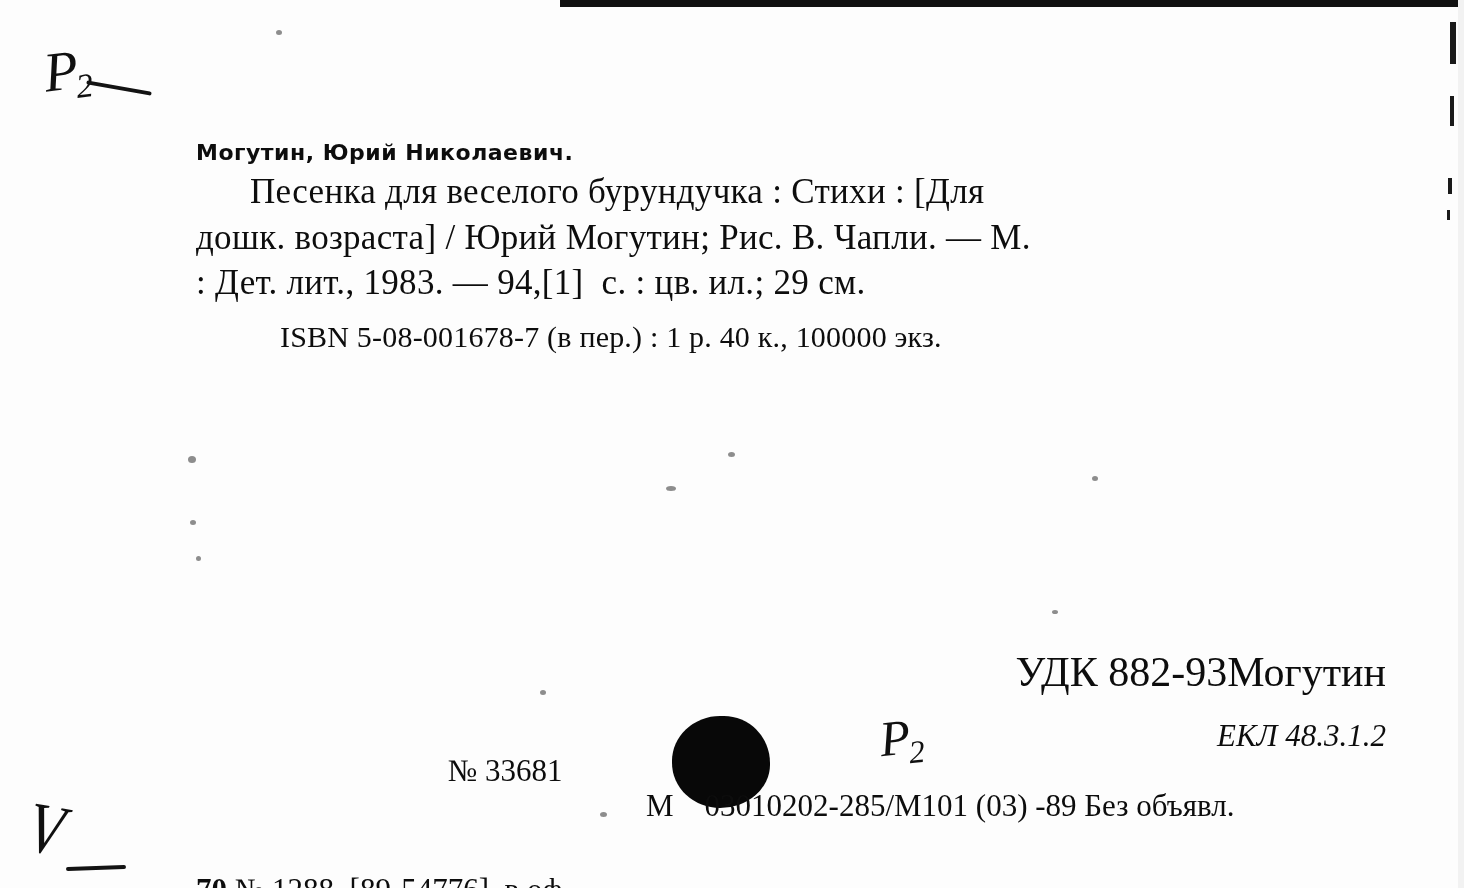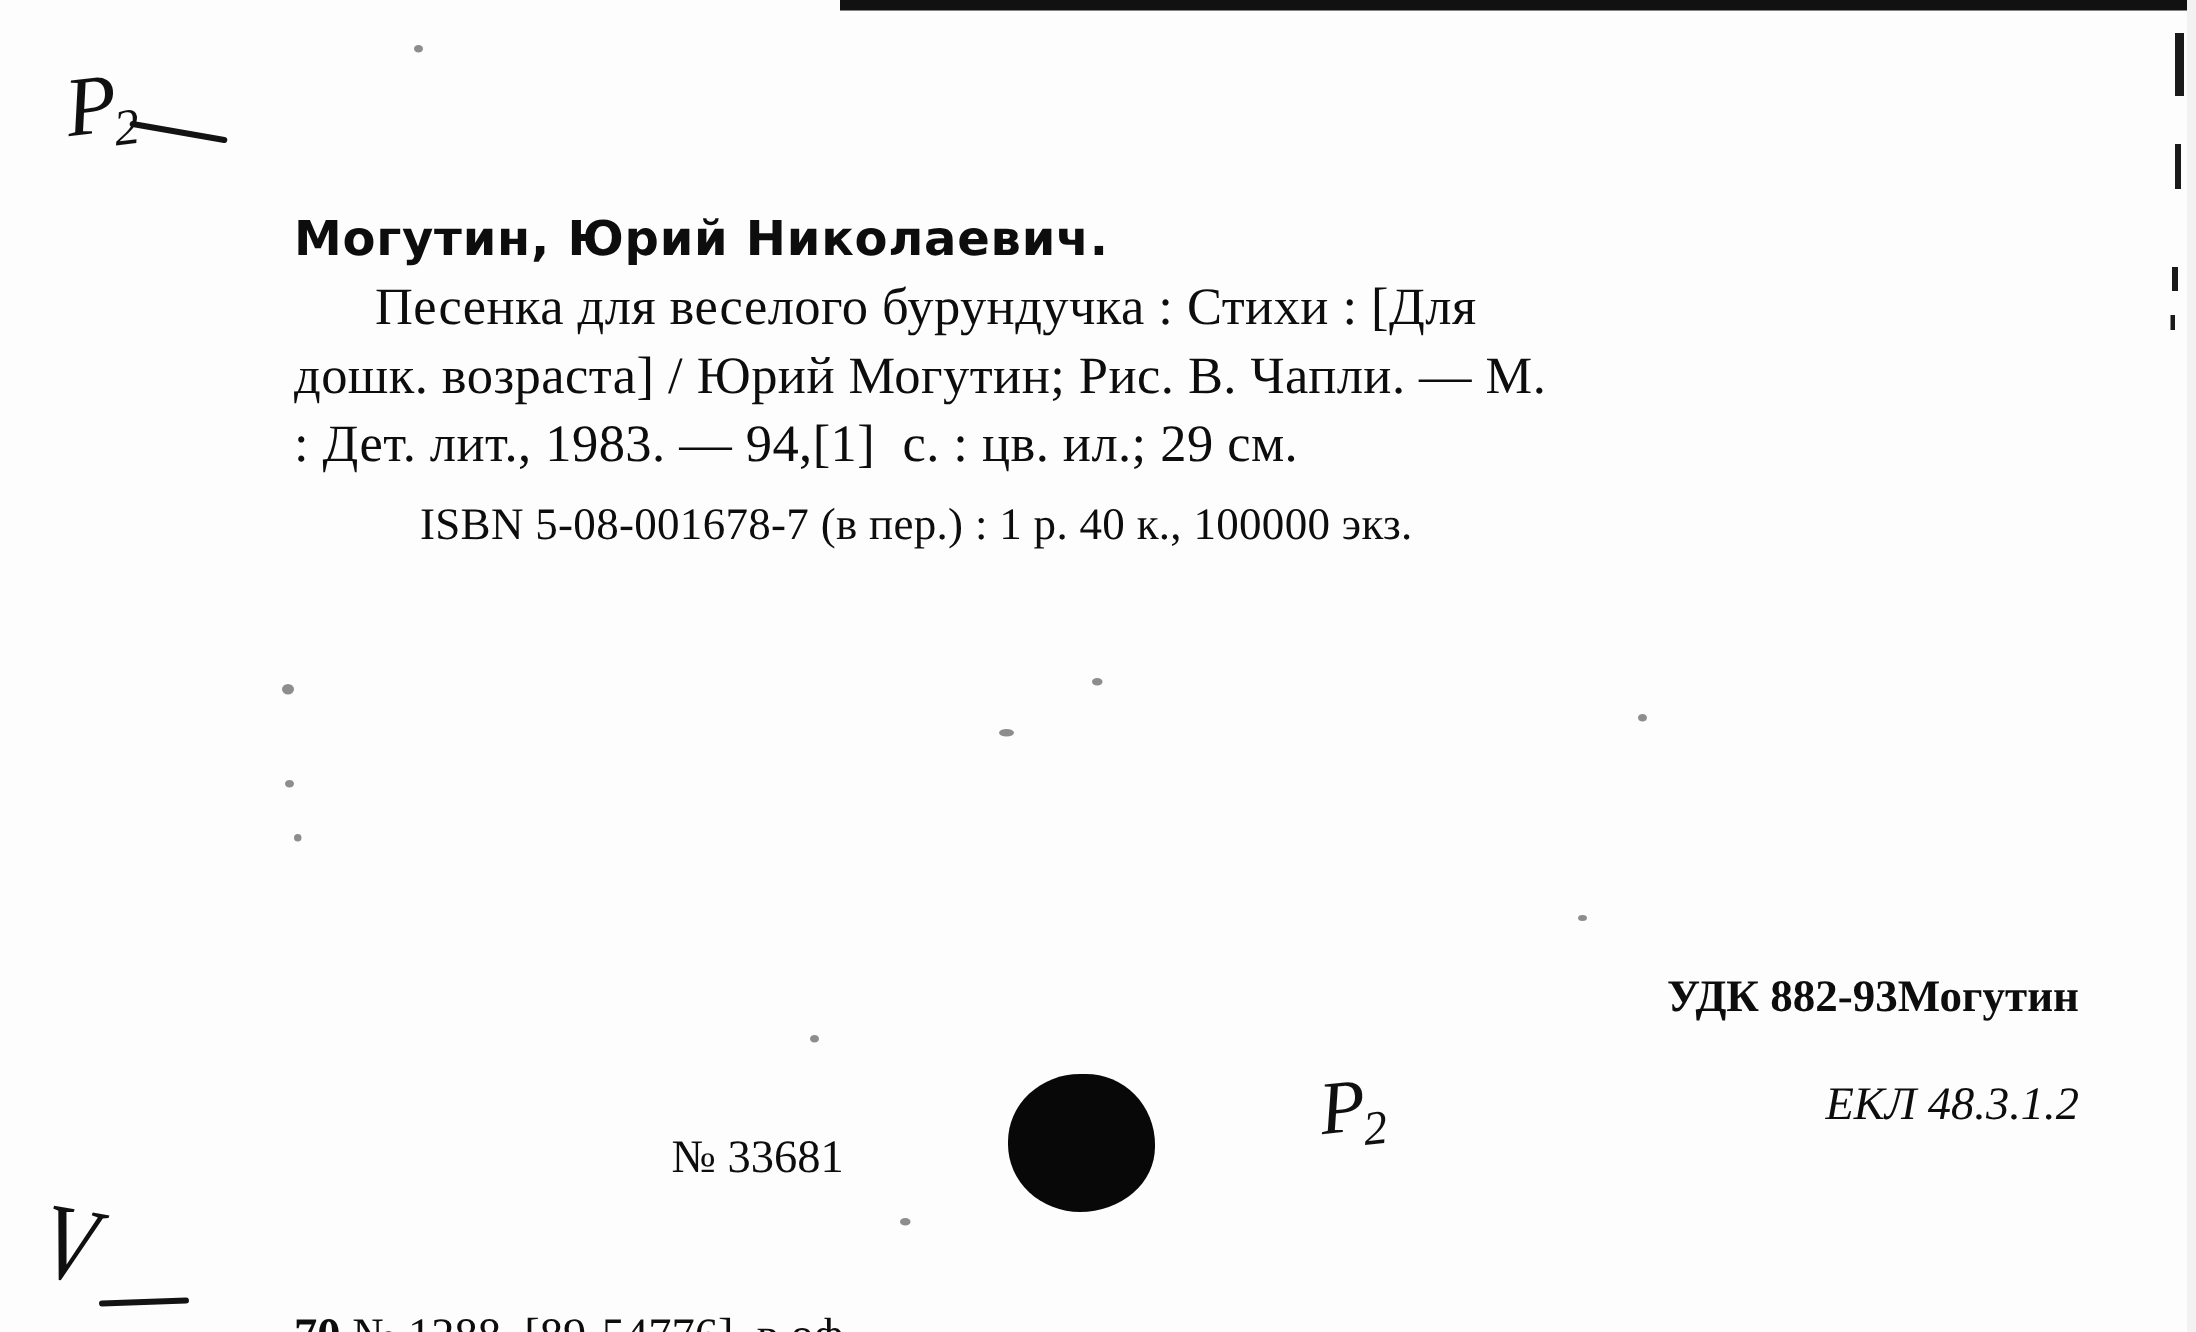--- a/index.html
+++ b/index.html
@@ -121,21 +121,21 @@
   
   .record {
     position: absolute;
     left: 196px;
     top: 140px;
     width: 1196px;
   }
   .author {
     font-family: "DejaVu Sans", sans-serif;
     font-weight: bold;
-    font-size: 32px;
+    font-size: 22px;
     letter-spacing: 0.5px;
     margin: 0 0 4px 0;
     white-space: pre;
   }
   .title-block {
     font-size: 35px;
     line-height: 1.30;
     margin: 0;
     letter-spacing: 0.3px;
   }
@@ -153,23 +153,22 @@
     text-indent: 84px;
     letter-spacing: 0.2px;
     white-space: pre;
   }
 
   
   .udc {
     position: absolute;
     right: 78px;
     top: 648px;
-    font-size: 30px;
-    white-space: pre;
-    font-weight: bold;
+    font-size: 42px;
+    white-space: pre;
   }
   .ekl {
     position: absolute;
     right: 78px;
     top: 718px;
     font-size: 31px;
     white-space: pre;
     font-style: italic;
   }
   .reg-block {
@@ -240,17 +239,18 @@
   <div class="reg-block">
     <span class="reg-no">№ 33681</span>
     <span class="reg-line2"><span>70</span><span class="thin"> № 1288  [89-54776]  в оф</span></span>
     
   </div>
 
   <div class="blot"></div>
 
   <div class="hand hand-p2-mid"><span>P</span><span class="sub">2</span></div>
 
+  <div class="imprint">М    03010202-285/М101 (03) -89 Без объявл.</div>
 
   <div class="hand hand-check">V</div>
   <div class="stroke-bottom-left"></div>
 
 </div>
 
 </body></html>

